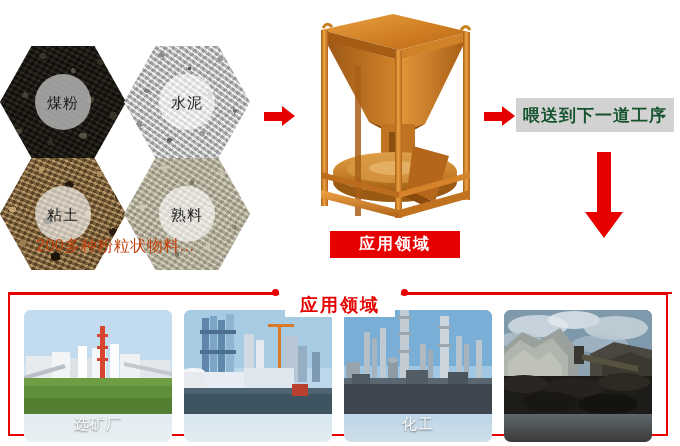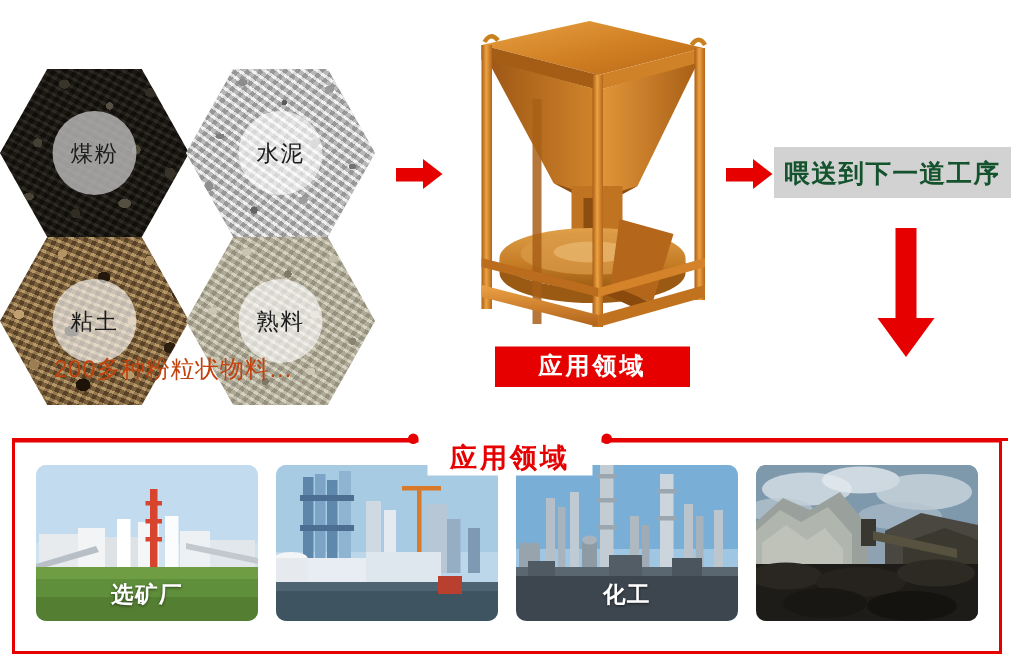--- a/index.html
+++ b/index.html
@@ -278,24 +278,23 @@
     left: 8px; top: 310px;
     width: 660px; height: 120px;
     display: flex;
     justify-content: space-between;
     padding: 0 16px;
     box-sizing: border-box;
   }
   .card {
     position: relative;
     width: 148px;
-    height: 104px;
+    height: 132px;
     border-radius: 7px;
     overflow: hidden;
-    font-weight: bold;
   }
   .card-label {
     position: absolute;
     left: 0; right: 0; bottom: 8px;
     text-align: center;
     color: #ffffff;
     font-size: 15px;
     letter-spacing: 1px;
     text-shadow: 0 1px 2px rgba(0,0,0,.55);
     z-index: 3;

